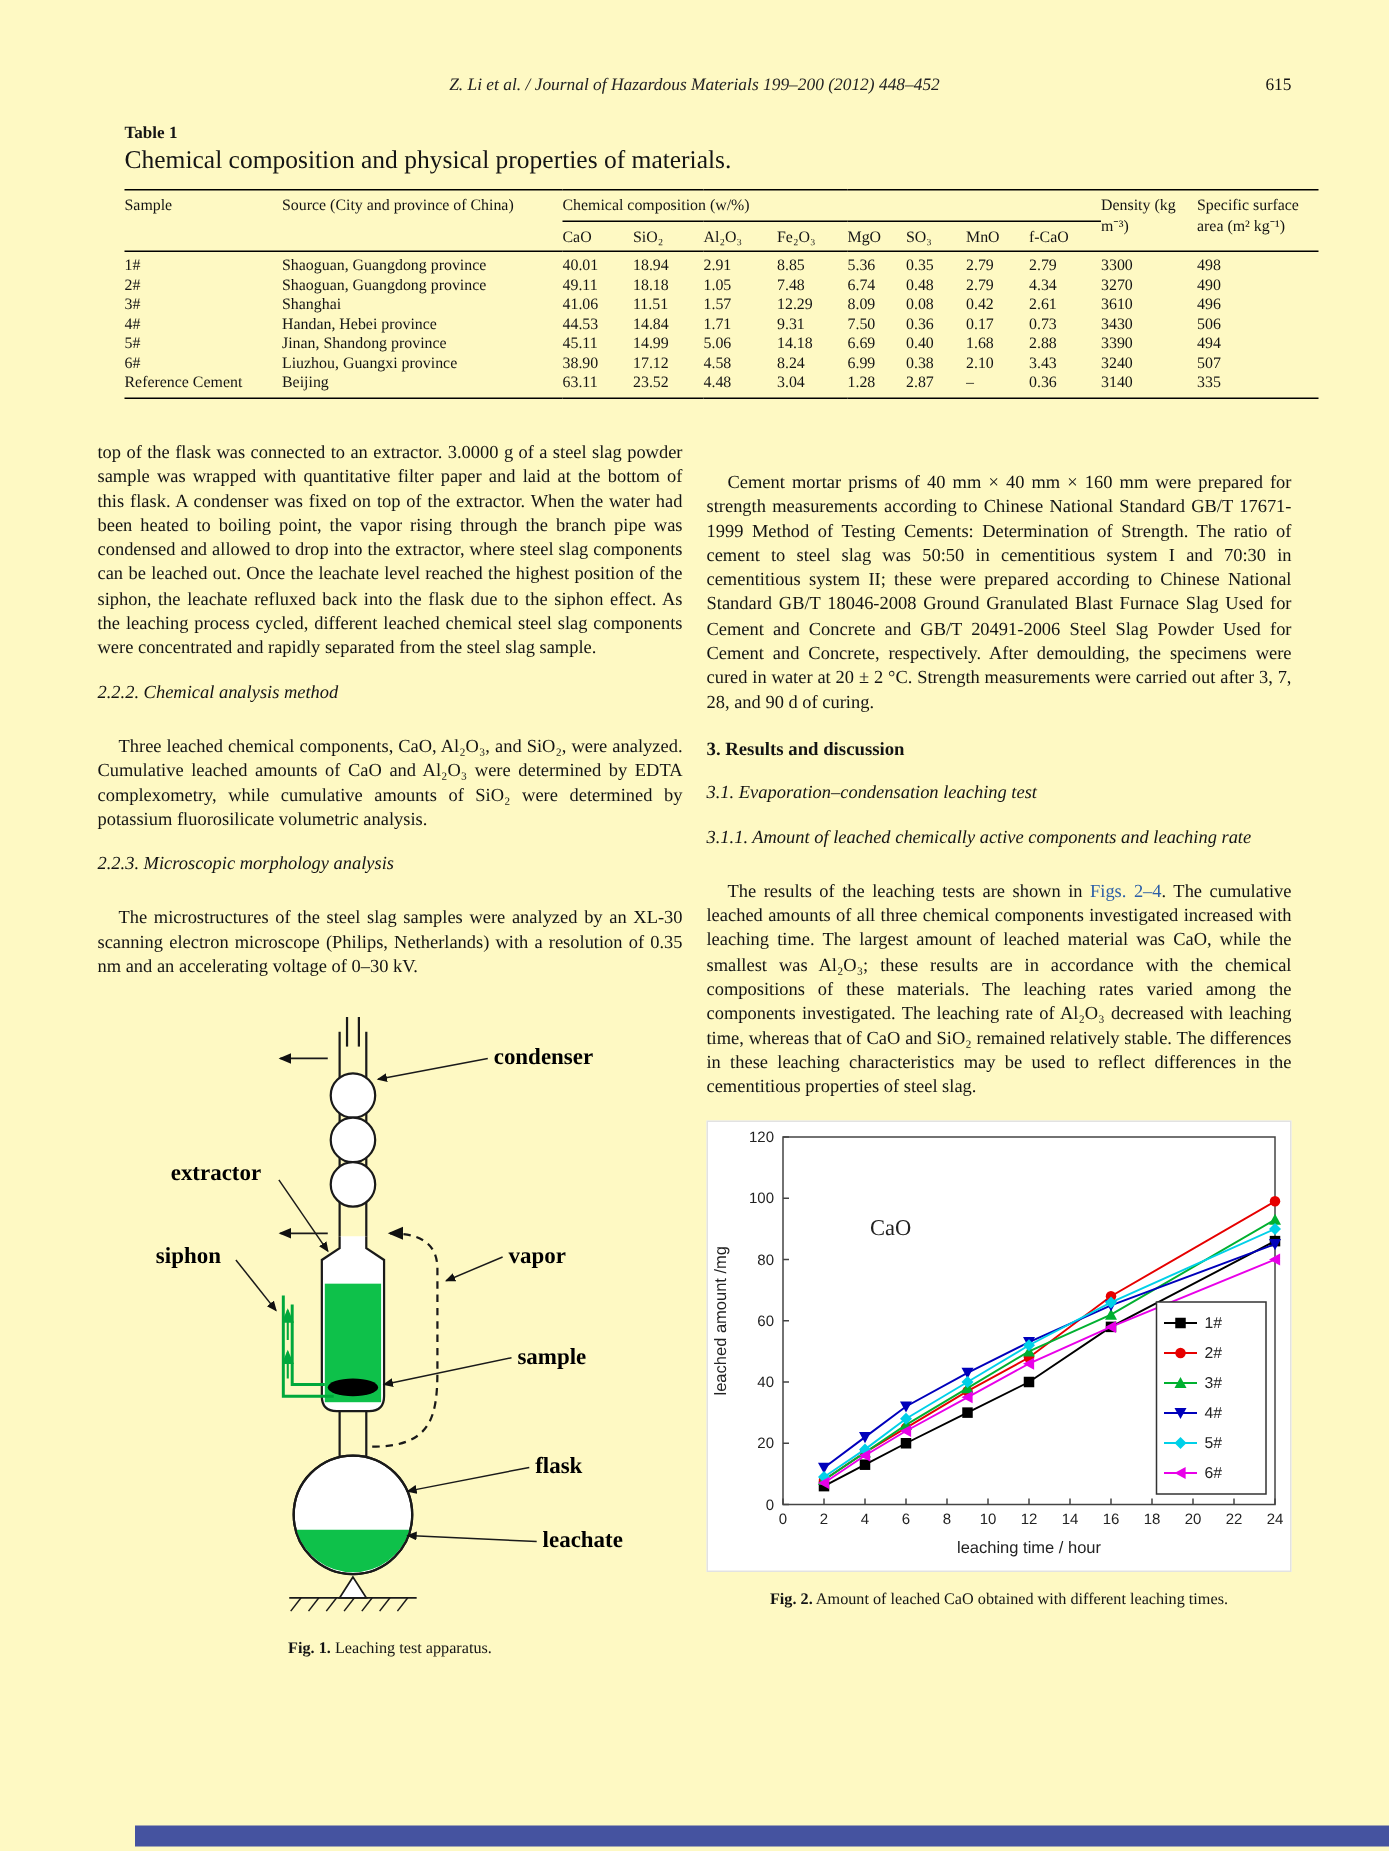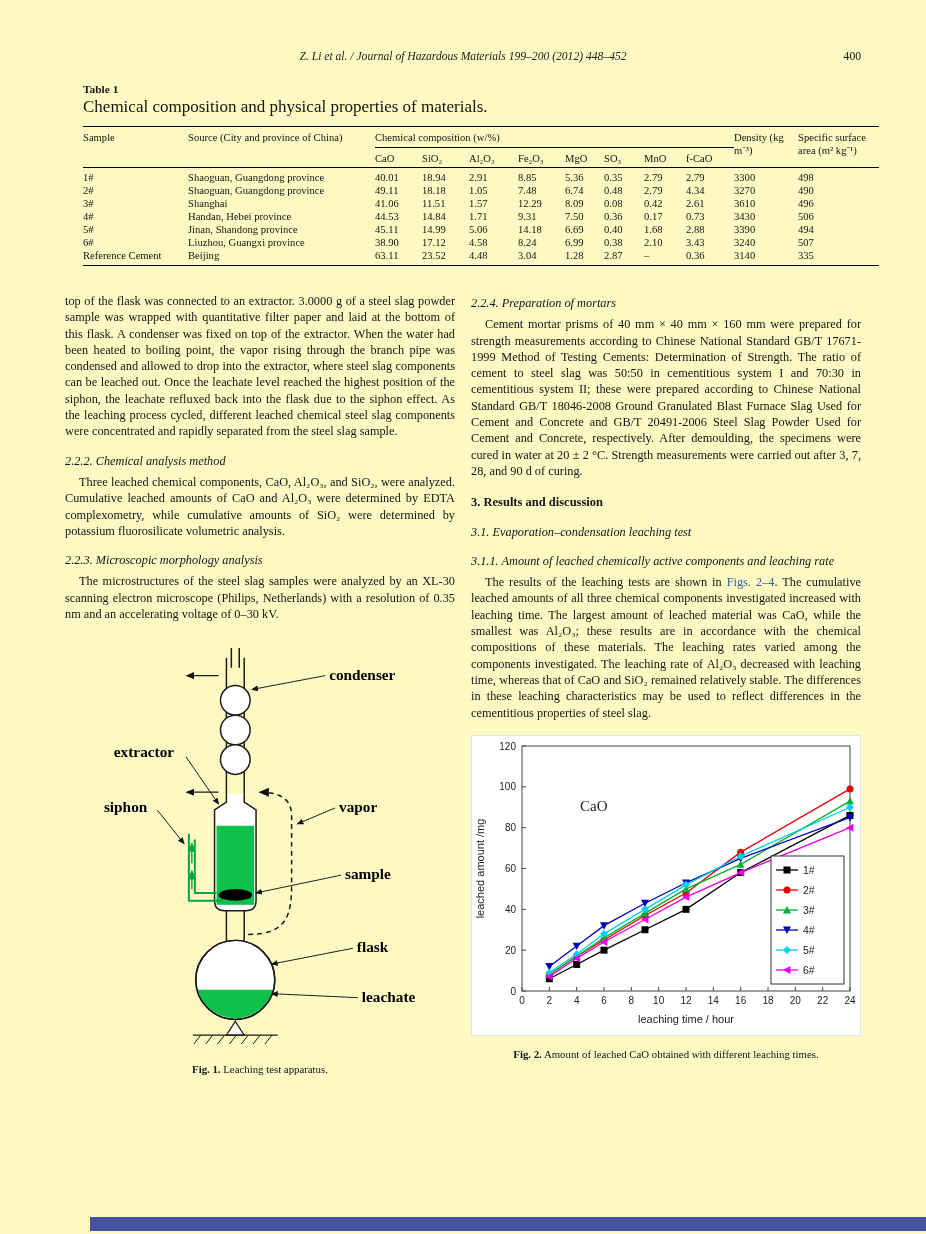--- a/index.html
+++ b/index.html
@@ -24,21 +24,21 @@
   table.data th.group-chem { padding-bottom:4px; }
   table.data td { font-size:10.6px; padding:1px 4px 1px 0; vertical-align:top; white-space:nowrap; overflow:hidden; }
   table.data tbody tr:first-child td { padding-top:4px; }
   table.data tbody tr:last-child td { padding-bottom:4px; }
 
   
   .col { position:absolute; top:293px; width:390px; font-size:12.3px; line-height:16.3px; text-align:justify; }
   .col-left { left:65px; }
   .col-right { left:471px; }
   .body-par { margin:0; }
-  .indent { text-indent:14px; }
+  .indent { text-indent:14px;margin-top:20px; }
   h4.subsec { font-style:italic; font-weight:normal; font-size:12.3px; margin:13px 0 5px; text-align:left; }
   h3.sec { font-weight:bold; font-size:12.5px; margin:15px 0 8px; text-align:left; }
   .col-right h4.subsec:first-child { margin-top:2px; }
   .link { color:#2b5ea7; cursor:pointer; }
 
   
   .fig-block { text-align:center; }
   .fig1-block { margin-top:24px; }
   .fig2-block { margin-top:14px; }
   .fig-caption { margin-top:12px; font-size:10.8px; text-align:center; line-height:13px; }
@@ -55,21 +55,21 @@
   
   .footer-bar { position:absolute; left:90px; right:0; top:1217px; height:14px; background:#4553a0; }
 </style>
 </head>
 <body>
 
 <div class="page">
 
   <div class="running-head">
     <span class="rh-center">Z. Li et al. / Journal of Hazardous Materials 199–200 (2012) 448–452</span>
-    <span class="rh-page">400</span>
+    <span class="rh-page">615</span>
   </div>
 
   <div class="table-block">
     <div class="table-label">Table 1</div>
     <div class="table-caption">Chemical composition and physical properties of materials.</div>
     <table class="data">
       <colgroup>
         <col style="width:105px">
           <col style="width:187px">
         <col style="width:47px">
@@ -278,21 +278,20 @@
         <text class="app-label" x="278" y="310">flask</text>
         <text class="app-label" x="283" y="360">leachate</text>
       </svg>
       <div class="fig-caption">
         <span class="cap-label">Fig. 1.</span><span> Leaching test apparatus.</span>
       </div>
     </div>
   </div>
 
   <div class="col col-right">
-    <h4 class="subsec">2.2.4. Preparation of mortars</h4>
     <p class="body-par indent">Cement mortar prisms of 40 mm × 40 mm × 160 mm were prepared for strength measurements according to Chinese National Standard GB/T 17671-1999 Method of Testing Cements: Determination of Strength. The ratio of cement to steel slag was 50:50 in cementitious system I and 70:30 in cementitious system II; these were prepared according to Chinese National Standard GB/T 18046-2008 Ground Granulated Blast Furnace Slag Used for Cement and Concrete and GB/T 20491-2006 Steel Slag Powder Used for Cement and Concrete, respectively. After demoulding, the specimens were cured in water at 20 ± 2 °C. Strength measurements were carried out after 3, 7, 28, and 90 d of curing.</p>
     <h3 class="sec">3. Results and discussion</h3>
     <h4 class="subsec">3.1. Evaporation–condensation leaching test</h4>
     <h4 class="subsec">3.1.1. Amount of leached chemically active components and leaching rate</h4>
     <p class="body-par indent"><span>The results of the leaching tests are shown in </span><span class="link">Figs. 2–4</span><span>. The cumulative leached amounts of all three chemical components investigated increased with leaching time. The largest amount of leached material was CaO, while the smallest was Al₂O₃; these results are in accordance with the chemical compositions of these materials. The leaching rates varied among the components investigated. The leaching rate of Al₂O₃ decreased with leaching time, whereas that of CaO and SiO₂ remained relatively stable. The differences in these leaching characteristics may be used to reflect differences in the cementitious properties of steel slag.</span></p>
 
     <div class="fig-block fig2-block">
       <span class="chart-wrap">
         <svg class="chart-svg" width="388" height="295" viewBox="0 0 388 295">
             <rect x="50" y="10" width="328" height="245" fill="#ffffff" stroke="#444" stroke-width="1"></rect>

